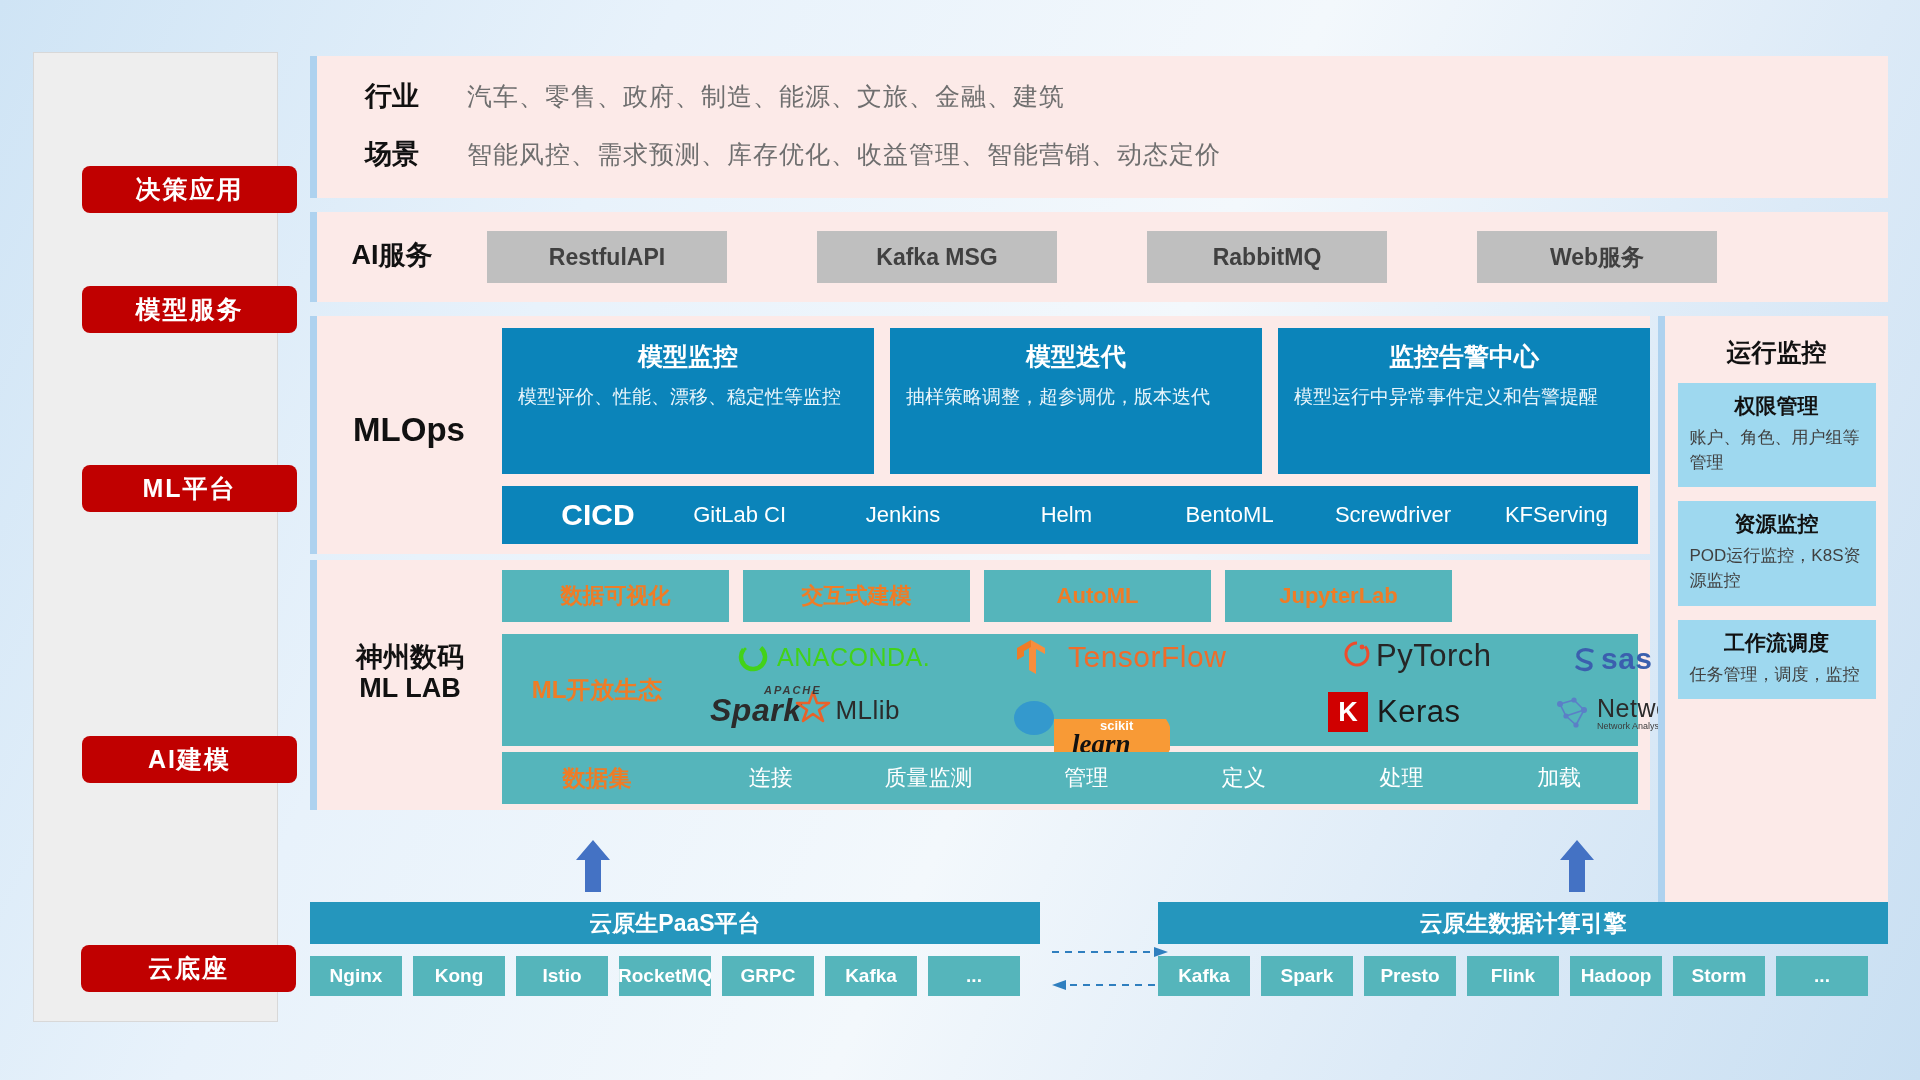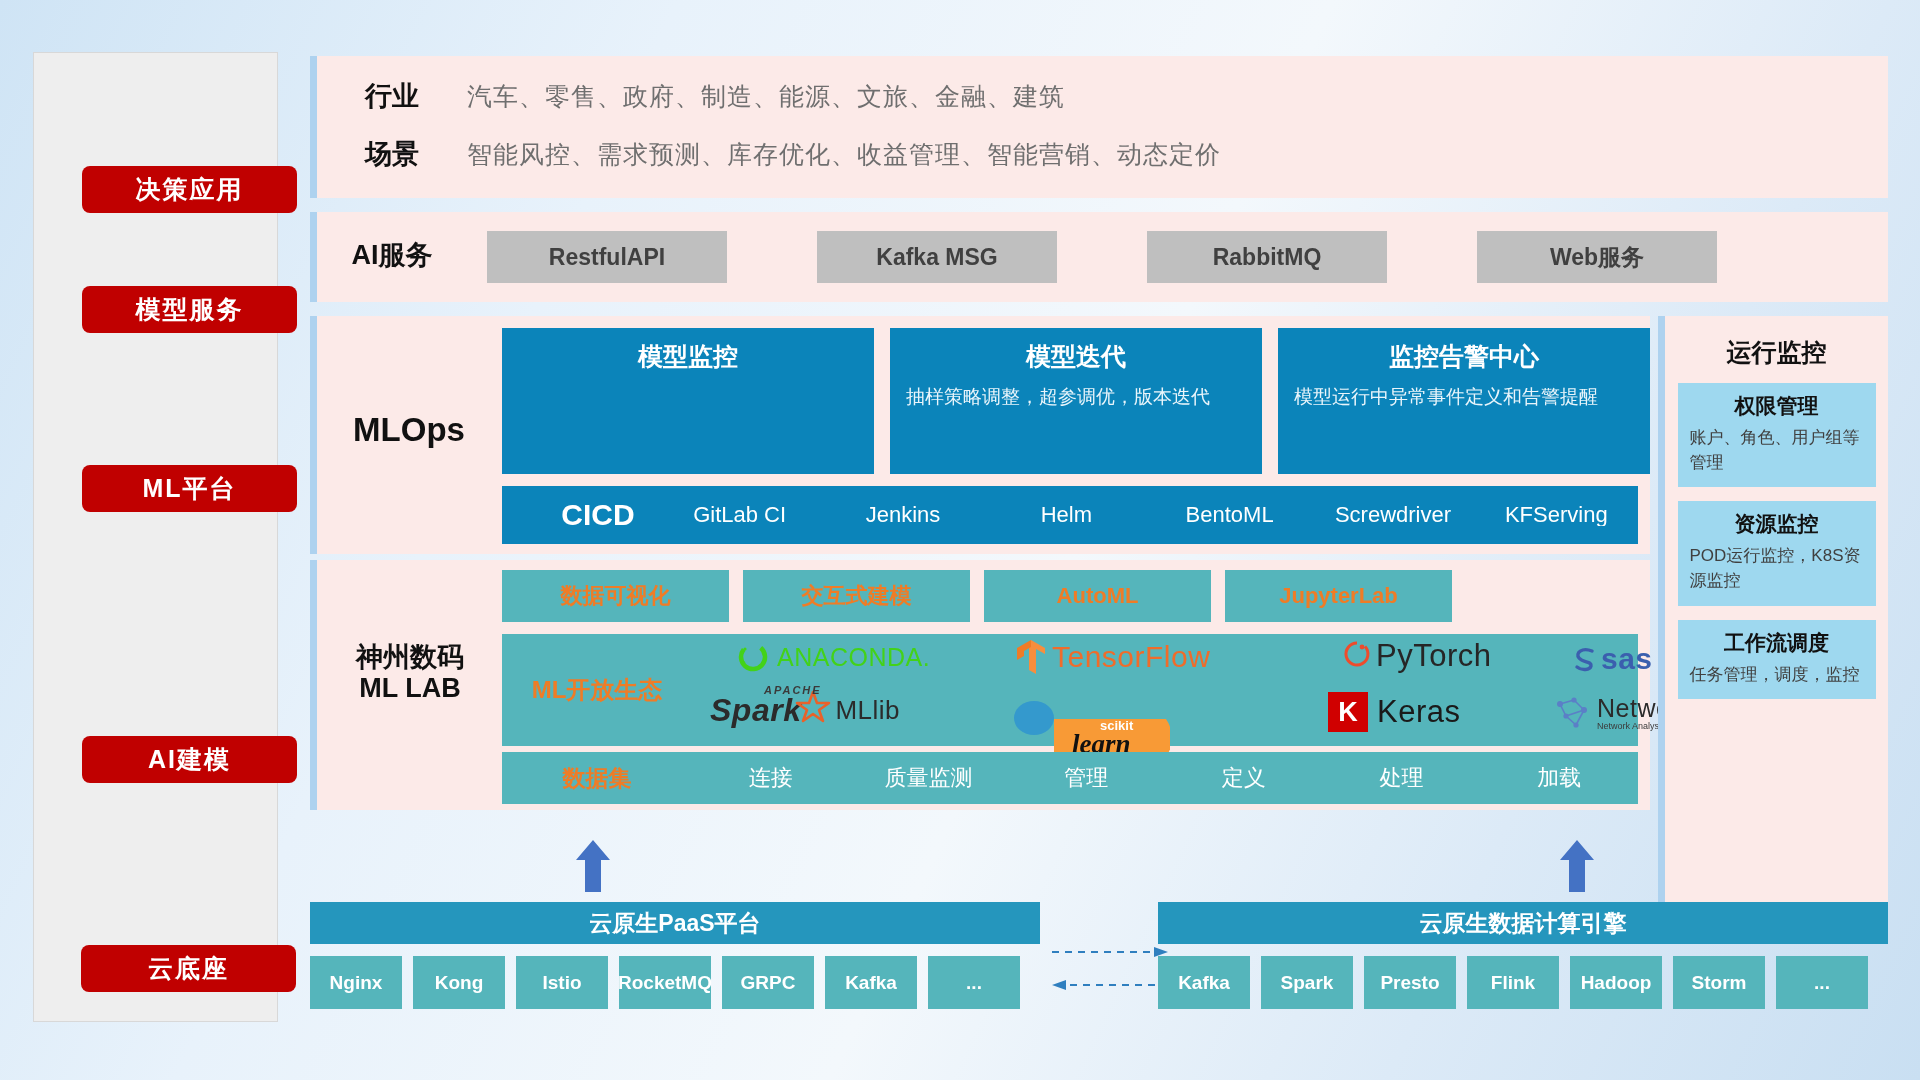--- a/index.html
+++ b/index.html
@@ -120,21 +120,21 @@
     position: absolute; height: 42px; background: #2596bd; color: #fff;
     display: flex; align-items: center; justify-content: center;
     font-size: 23px; font-weight: bold;
   }
   #paas-hdr  { left: 0px;   top: 18px; width: 730px; }
   #engine-hdr{ left: 848px; top: 18px; width: 730px; }
   .chip-row { position: absolute; display: flex; gap: 11px; }
   #paas-chips   { left: 0px;   top: 72px; }
   #engine-chips { left: 848px; top: 72px; }
   .cloud-chip {
-    height: 53px; background: #55b5bb; color: #fff;
+    height: 40px; background: #55b5bb; color: #fff;
     display: flex; align-items: center; justify-content: center;
     font-size: 19px; font-weight: bold; text-align: center; line-height: 1.05;
     padding: 0 4px;
   }
 
   
   .up-arrow { position: absolute; width: 34px; height: 52px; }
   #arrow-left  { left: 576px; top: 840px; }
   #arrow-right { left: 1560px; top: 840px; }
   .dash-link { position: absolute; }
@@ -181,20 +181,21 @@
       <div class="svc-chip">RabbitMQ</div>
       <div class="svc-chip">Web服务</div>
     </div>
   </div>
 
   <div class="band" id="band-mlops">
     <div class="band-label" id="mlops-label">MLOps</div>
     <div class="mlops-cards">
       <div class="mlops-card">
         <h4>模型监控</h4>
+        <p>模型评价、性能、漂移、稳定性等监控</p>
       </div>
       <div class="mlops-card">
         <h4>模型迭代</h4>
         <p>抽样策略调整，超参调优，版本迭代</p>
       </div>
       <div class="mlops-card">
         <h4>监控告警中心</h4>
         <p>模型运行中异常事件定义和告警提醒</p>
       </div>
     </div>
@@ -237,21 +238,21 @@
               <circle cx="8" cy="22.5" r="1.2" fill="#43d219"></circle>
           </svg>
           <span class="logo-text" style="color:#43d219; margin-left:7px; font-size:25px; letter-spacing:0.5px;">ANACONDA.</span>
         </div>
 
         <div class="logo" style="left:322px; top:4px;">
           <svg width="34" height="38" viewBox="0 0 34 38">
             <polygon points="17,2 31,10 31,16 22,11 22,36 15,32 15,8" fill="#f78e3d"></polygon>
             <polygon points="17,2 3,10 3,22 10,18 10,13 17,9" fill="#ef7c26"></polygon>
           </svg>
-          <span class="logo-text" style="color:#ef6c2b; margin-left:4px; font-size:30px;">TensorFlow</span>
+          <span class="logo-text" style="color:#ef6c2b; margin-left:20px; font-size:30px;">TensorFlow</span>
         </div>
 
         <div class="logo" style="left:650px; top:4px;">
           <svg width="30" height="34" viewBox="0 0 30 34">
             <path d="M15 4 A11 11 0 1 0 23 7.5" fill="none" stroke="#ee4c2c" stroke-width="3"></path>
             <circle cx="20" cy="8" r="2.4" fill="#ee4c2c"></circle>
           </svg>
           <span class="logo-text" style="color:#262626; margin-left:4px; font-size:31px;">PyTorch</span>
         </div>
 

